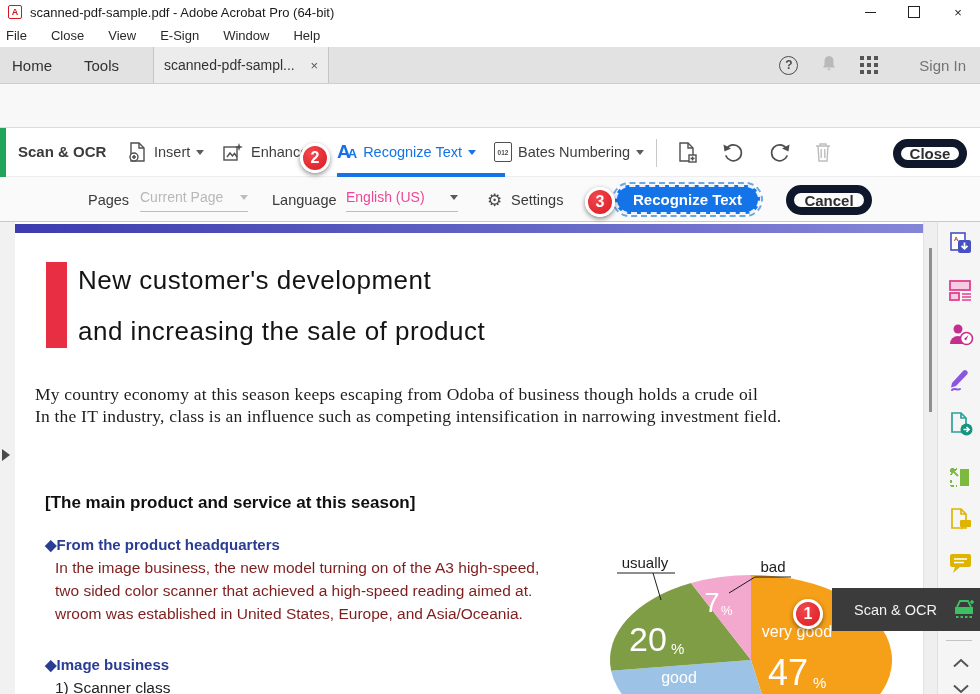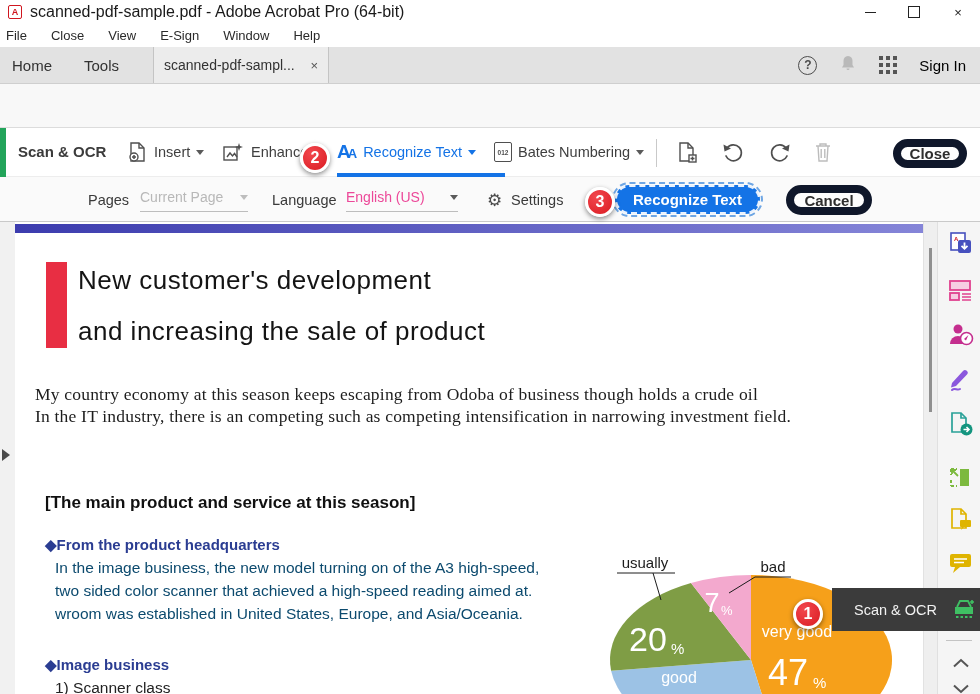--- a/index.html
+++ b/index.html
@@ -4,21 +4,21 @@
 <style>
   html,body{margin:0;padding:0;background:#ddd;}
   .app{position:relative;width:980px;height:694px;background:#fff;overflow:hidden;
        font-family:"Liberation Sans",sans-serif;color:#333;font-size:14px;}
   .abs{position:absolute;}
 
   
   .titlebar{position:absolute;left:0;top:0;width:980px;height:24px;background:#fff;display:flex;align-items:center;}
   .acro-logo{width:14px;height:14px;margin-left:8px;border:1.5px solid #d0161f;border-radius:2px;
              color:#d0161f;font-size:9px;font-weight:bold;display:flex;align-items:center;justify-content:center;box-sizing:border-box;}
-  .titletext{margin-left:8px;font-size:16px;color:#1a1a1a;}
+  .titletext{margin-left:8px;font-size:13px;color:#1a1a1a;}
   .winctrls{position:absolute;right:0;top:0;height:24px;display:flex;}
   .winbtn{width:44px;height:24px;display:flex;align-items:center;justify-content:center;color:#222;}
   .min-glyph{width:11px;height:0;border-top:1px solid #222;display:block;}
   .max-glyph{width:10px;height:10px;border:1px solid #222;display:block;}
   .close-glyph{font-size:13px;line-height:1;}
 
   
   .menubar{position:absolute;left:0;top:24px;width:980px;height:23px;background:#fff;display:flex;align-items:center;gap:24px;padding-left:6px;}
   .menuitem{font-size:13px;color:#2a2a2a;}
 
@@ -27,21 +27,21 @@
   .tab-home{position:absolute;left:12px;top:0;height:36px;display:flex;align-items:center;font-size:15px;color:#323232;}
   .tab-tools{position:absolute;left:84px;top:0;height:36px;display:flex;align-items:center;font-size:15px;color:#323232;}
   .doc-tab{position:absolute;left:153px;top:0;height:36px;width:176px;background:#ececec;border-left:1px solid #c4c4c4;border-right:1px solid #c4c4c4;
            display:flex;align-items:center;justify-content:space-between;padding:0 10px;box-sizing:border-box;font-size:14px;color:#323232;}
   .tab-close{color:#555;font-size:13px;margin-left:6px;}
   .tabbar-right{position:absolute;right:14px;top:0;height:36px;display:flex;align-items:center;gap:22px;}
   .help-circle{width:19px;height:19px;border:1.5px solid #4c4c4c;border-radius:50%;display:flex;align-items:center;justify-content:center;
                font-size:12px;font-weight:bold;color:#4c4c4c;box-sizing:border-box;}
   .grid-icon{display:grid;grid-template-columns:repeat(3,4px);grid-template-rows:repeat(3,4px);gap:3px;}
   .grid-icon span{background:#555;width:4px;height:4px;}
-  .signin{font-size:15px;color:#000000;}
+  .signin{font-size:15px;color:#737373;margin-left:19px;}
 
   
   .toolbar{position:absolute;left:0;top:84px;width:980px;height:44px;background:#f8f8f8;border-bottom:1px solid #dcdcdc;box-sizing:border-box;}
   .ticon{position:absolute;top:94px;width:24px;height:24px;display:flex;align-items:center;justify-content:center;}
   .ticon svg{display:block;}
   .vsep{position:absolute;width:0;border-left:1px solid #c9c9c9;}
   .pagefield{position:absolute;left:316px;top:96px;width:28px;text-align:center;font-size:13px;color:#333;border-bottom:1px solid #9a9a9a;padding-bottom:3px;}
   .pageslash{position:absolute;left:352px;top:98px;font-size:13px;color:#333;}
   .zoomdd{position:absolute;left:585px;top:96px;width:72px;border-bottom:1px solid #9a9a9a;padding-bottom:4px;
           display:flex;align-items:center;justify-content:space-between;font-size:13px;color:#333;}
@@ -85,21 +85,21 @@
   .page{position:absolute;left:15px;top:0;width:908px;height:472px;background:#fff;}
   .blueband{position:absolute;left:0;top:2px;width:908px;height:9px;background:linear-gradient(100deg,#3c3cae,#8585d8);}
   .expand-arrow{position:absolute;left:2px;top:227px;width:0;height:0;border-top:6px solid transparent;border-bottom:6px solid transparent;border-left:8px solid #4a4a4a;}
   .redrect{position:absolute;left:31px;top:40px;width:21px;height:86px;background:#e82e43;}
   .doc-title{position:absolute;left:63px;top:33px;font-family:Liberation Sans, sans-serif;font-size:26px;line-height:51px;color:#141414;letter-spacing:.5px;}
   .doc-para{position:absolute;left:20px;top:161px;font-family:"Liberation Serif",serif;font-size:17.5px;line-height:22px;color:#1d1d1d;letter-spacing:.2px;}
   .doc-section{position:absolute;left:30px;top:271px;font-size:17px;font-weight:bold;color:#101010;}
   .doc-sub{font-size:15px;font-weight:bold;color:#2b3d92;}
   .sub1{position:absolute;left:30px;top:314px;}
   .sub2{position:absolute;left:30px;top:434px;}
-  .doc-body{position:absolute;left:40px;font-size:15.5px;color:#0c4a6e;}
+  .doc-body{position:absolute;left:40px;font-size:15.5px;color:#7f1d1d;}
   .body1{top:337px;} .body2{top:360px;} .body3{top:383px;} .item1{top:457px;color:#222;}
 
   .piechart{position:absolute;left:545px;top:326px;}
 
   
   .scrolltrack{position:absolute;left:923px;top:0;width:14px;height:472px;background:#efefef;border-left:1px solid #e2e2e2;box-sizing:border-box;}
   .scrollthumb{position:absolute;left:929px;top:26px;width:3px;height:164px;background:#8f8f8f;}
 
   
   .sidebar{position:absolute;left:937px;top:0;width:43px;height:472px;background:#f5f5f5;border-left:1px solid #e0e0e0;box-sizing:border-box;}
@@ -373,21 +373,21 @@
   <div class="docarea">
     <div class="page">
       <div class="blueband"></div>
       <div class="redrect"></div>
       <div class="doc-title">
         <div>New customer's development</div>
         <div>and increasing the sale of product</div>
       </div>
       <div class="doc-para">
         <div>My country economy at this season keeps escaping from Odoba of business though holds a crude oil</div>
-        <div>In the IT industry, there is an competing such as competing intensification in narrowing investment field.</div>
+        <div>In the IT industry, class is an influence such as competing intensification in narrowing investment field.</div>
       </div>
       <div class="doc-section">[The main product and service at this season]</div>
       <div class="doc-sub sub1">◆From the product headquarters</div>
       <div class="doc-body body1">In the image business, the new model turning on of the A3 high-speed,</div>
       <div class="doc-body body2">two sided color scanner that achieved a high-speed reading aimed at.</div>
       <div class="doc-body body3">wroom was established in United States, Europe, and Asia/Oceania.</div>
       <div class="doc-sub sub2">◆Image business</div>
       <div class="doc-body item1">1) Scanner class</div>
 
       <svg class="piechart" width="370" height="146" viewBox="545 548 370 146">

